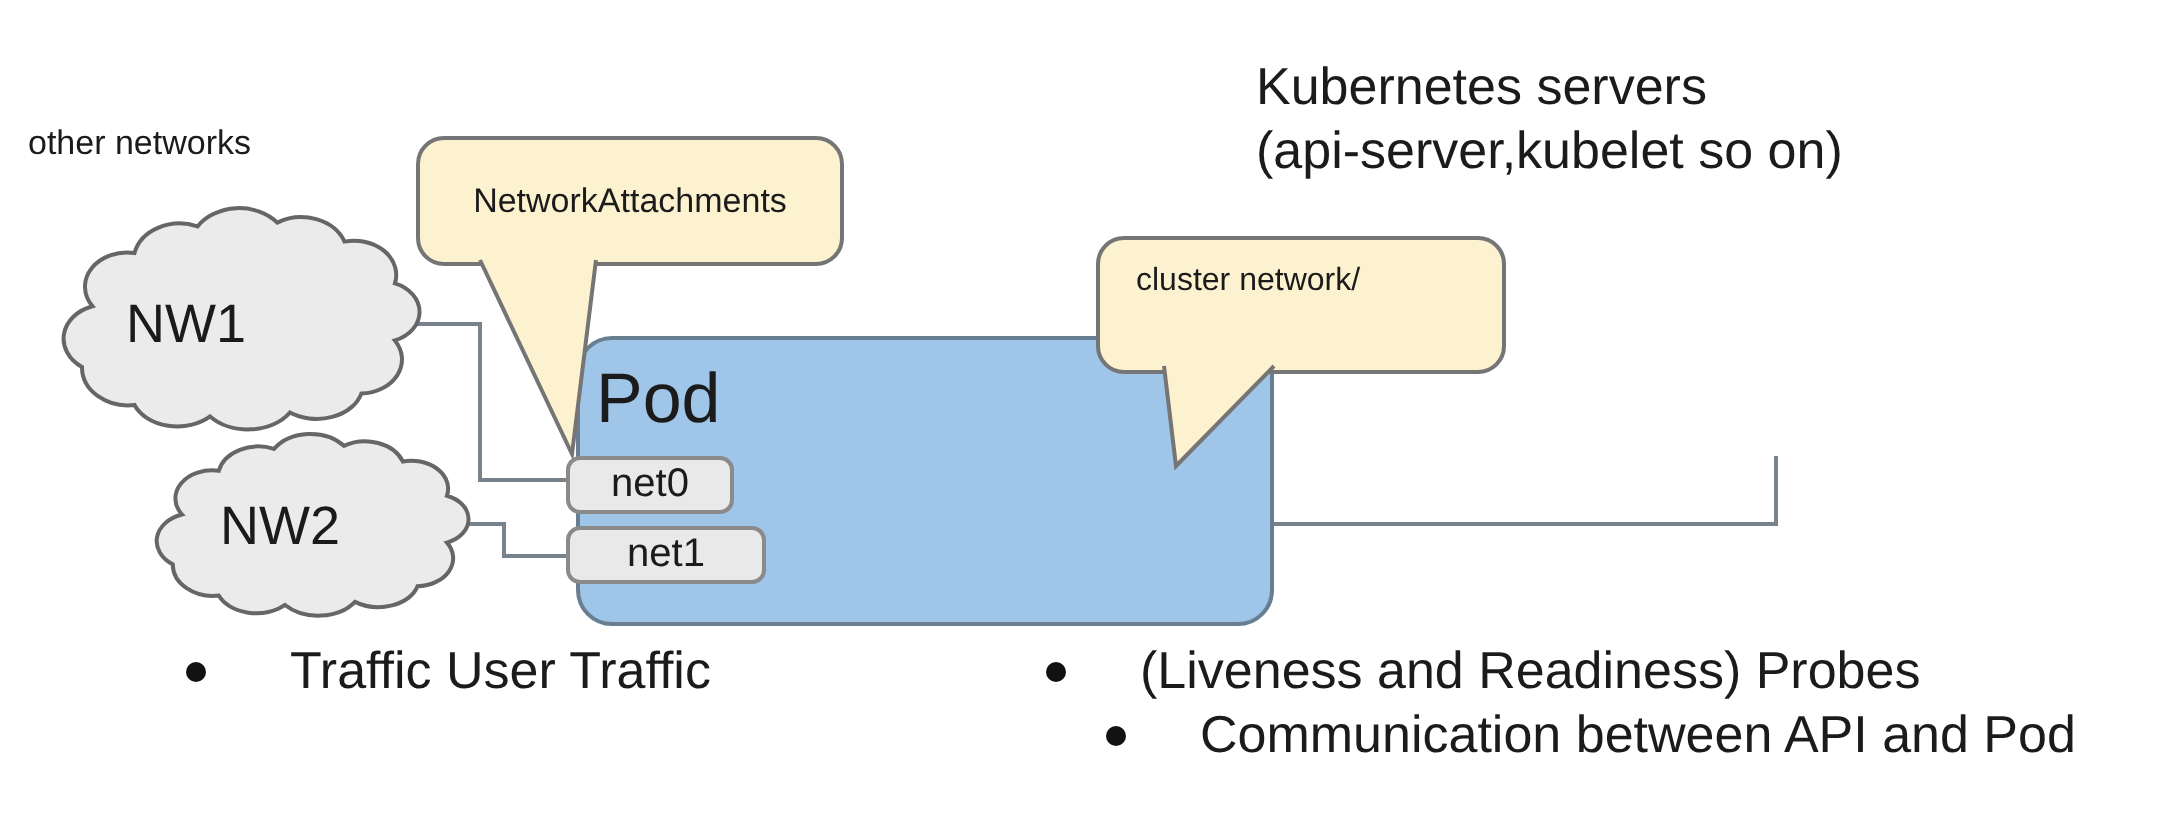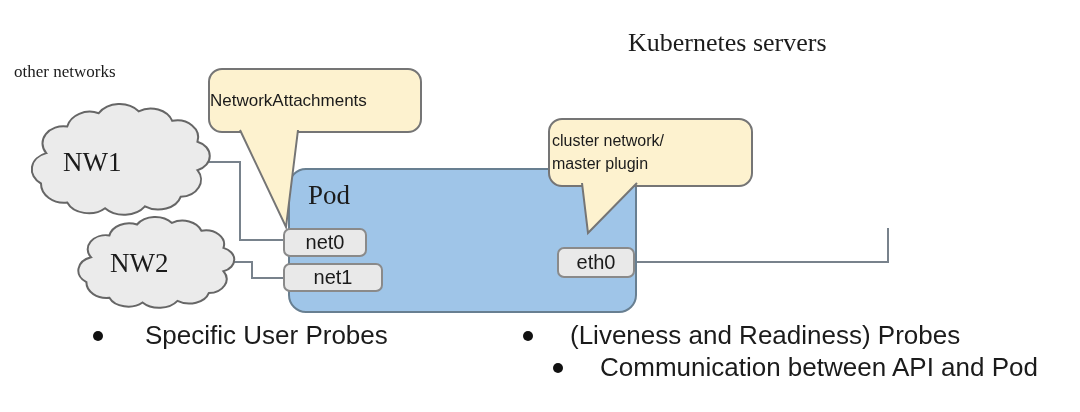--- a/index.html
+++ b/index.html
@@ -10,31 +10,31 @@
     --line:#78828c; --text:#1b1b1b; --bg:#ffffff;
   }
   *{margin:0;padding:0;box-sizing:border-box;}
   body{background:#fff;font-family:"Liberation Sans",sans-serif;color:var(--text);}
   .canvas{position:relative;width:1080px;height:412px;background:var(--bg);overflow:hidden;}
   .layer{position:absolute;left:0;top:0;width:1080px;height:412px;}
   #base-layer{z-index:1;}
   #tail-layer{z-index:4;pointer-events:none;}
   .pod-box{position:absolute;left:288px;top:168px;width:349px;height:145px;
     background:var(--pod-fill);border:2px solid var(--pod-border);border-radius:18px;z-index:2;}
-  .pod-label{position:absolute;left:308px;top:180px;font-size:27px;z-index:6;}
+  .pod-label{position:absolute;left:298px;top:180px;font-size:35px;z-index:6;}
   .callout{position:absolute;background:var(--callout-fill);border:2px solid var(--callout-border);
     border-radius:14px;z-index:3;}
-  .callout.c1{left:208px;top:68px;width:214px;height:65px;display:flex;align-items:center;font-size:17px;}
-  .callout.c2{left:548px;top:118px;width:205px;height:69px;padding:9px 0 0 2px;font-size:16px;line-height:23px;}
+  .callout.c1{left:208px;top:68px;width:214px;height:65px;display:flex;align-items:center;justify-content:center;font-size:17px;}
+  .callout.c2{left:548px;top:118px;width:205px;height:69px;padding:9px 0 0 18px;font-size:16px;line-height:23px;}
   .if-box{position:absolute;background:var(--box-fill);border:2px solid var(--box-border);
     border-radius:7px;display:flex;align-items:center;justify-content:center;font-size:20px;z-index:5;}
   .if-net0{left:283px;top:228px;width:84px;height:29px;}
   .if-net1{left:283px;top:263px;width:100px;height:29px;}
   .if-eth0{left:557px;top:247px;width:78px;height:31px;}
-  .lbl{position:absolute;z-index:6;white-space:nowrap;font-family:Liberation Serif, serif;}
+  .lbl{position:absolute;z-index:6;white-space:nowrap;}
   .other-networks{left:14px;top:62px;font-size:17px;}
   .k8s-block{left:628px;top:27px;font-size:26px;line-height:32px;}
   .cloud-label{font-size:27px;}
   .nw1-label{left:63px;top:147px;text-align:center;}
   .nw2-label{left:110px;top:248px;}
   .bullet-row{position:absolute;z-index:6;display:flex;align-items:center;}
   .bullet-dot{width:10px;height:10px;border-radius:50%;background:#111;flex:0 0 auto;}
   .bullet-text{font-size:26px;white-space:nowrap;}
   .b-left1{left:93px;top:320px;}  .b-left1 .bullet-text{margin-left:42px;}
   .b-right1{left:523px;top:320px;} .b-right2{left:553px;top:352px;text-align:right;}
@@ -63,49 +63,46 @@
     </g>
   </svg>
 
   <div class="pod-box"></div>
 
   <div class="callout c1">
     <span>NetworkAttachments</span>
   </div>
   <div class="callout c2">
     <div>cluster network/</div>
-    <div>master plugin</div>
   </div>
 
   <svg id="tail-layer" class="layer" viewBox="0 0 1080 412">
     <path d="M240 130 L286 227 L298 130" fill="var(--callout-fill)" stroke="var(--callout-border)" stroke-width="2"></path>
     <path d="M582 183 L588 233 L637 183" fill="var(--callout-fill)" stroke="var(--callout-border)" stroke-width="2"></path>
   </svg>
 
   <div class="if-box if-net0">
     <span>net0</span>
   </div>
   <div class="if-box if-net1">
     <span>net1</span>
   </div>
-  <div class="if-box if-eth0">
-    <span>eth0</span>
-  </div>
 
   <div class="lbl other-networks">other networks</div>
   <div class="lbl k8s-block">
     <div>Kubernetes servers</div>
+    <div>(api-server,kubelet so on)</div>
   </div>
   <div class="lbl cloud-label nw1-label">NW1</div>
   <div class="lbl cloud-label nw2-label">NW2</div>
   <div class="lbl pod-label">Pod</div>
 
   <div class="bullet-row b-left1">
     <span class="bullet-dot"></span>
-    <span class="bullet-text">Specific User Probes</span>
+    <span class="bullet-text">Traffic User Traffic</span>
   </div>
   <div class="bullet-row b-right1">
     <span class="bullet-dot"></span>
     <span class="bullet-text">(Liveness and Readiness) Probes</span>
   </div>
   <div class="bullet-row b-right2">
     <span class="bullet-dot"></span>
     <span class="bullet-text">Communication between API and Pod</span>
   </div>
 

